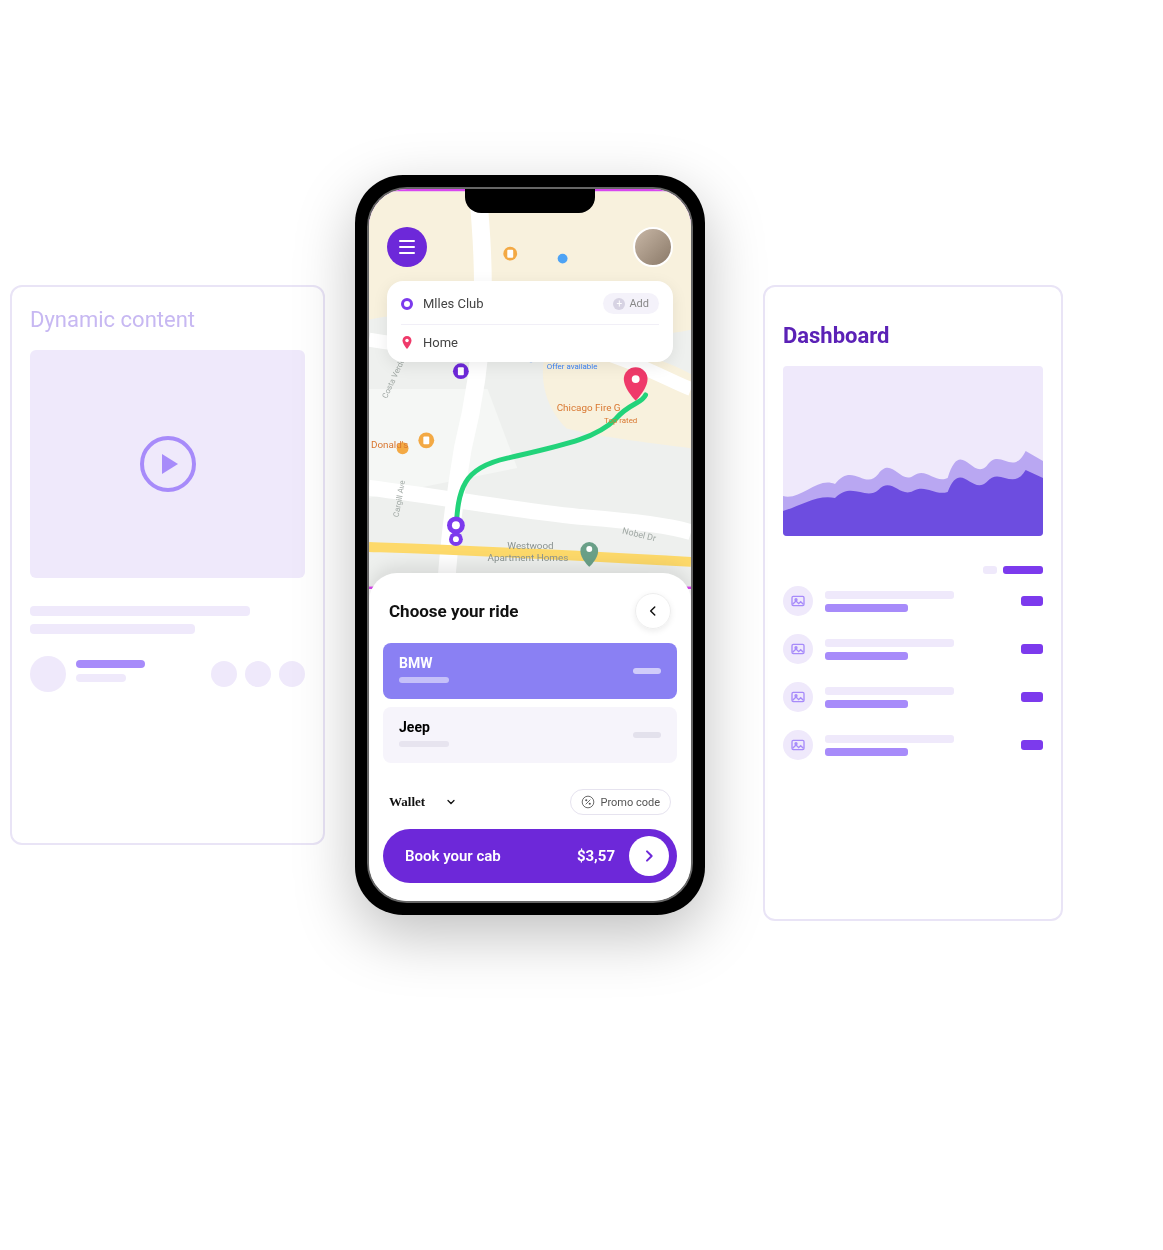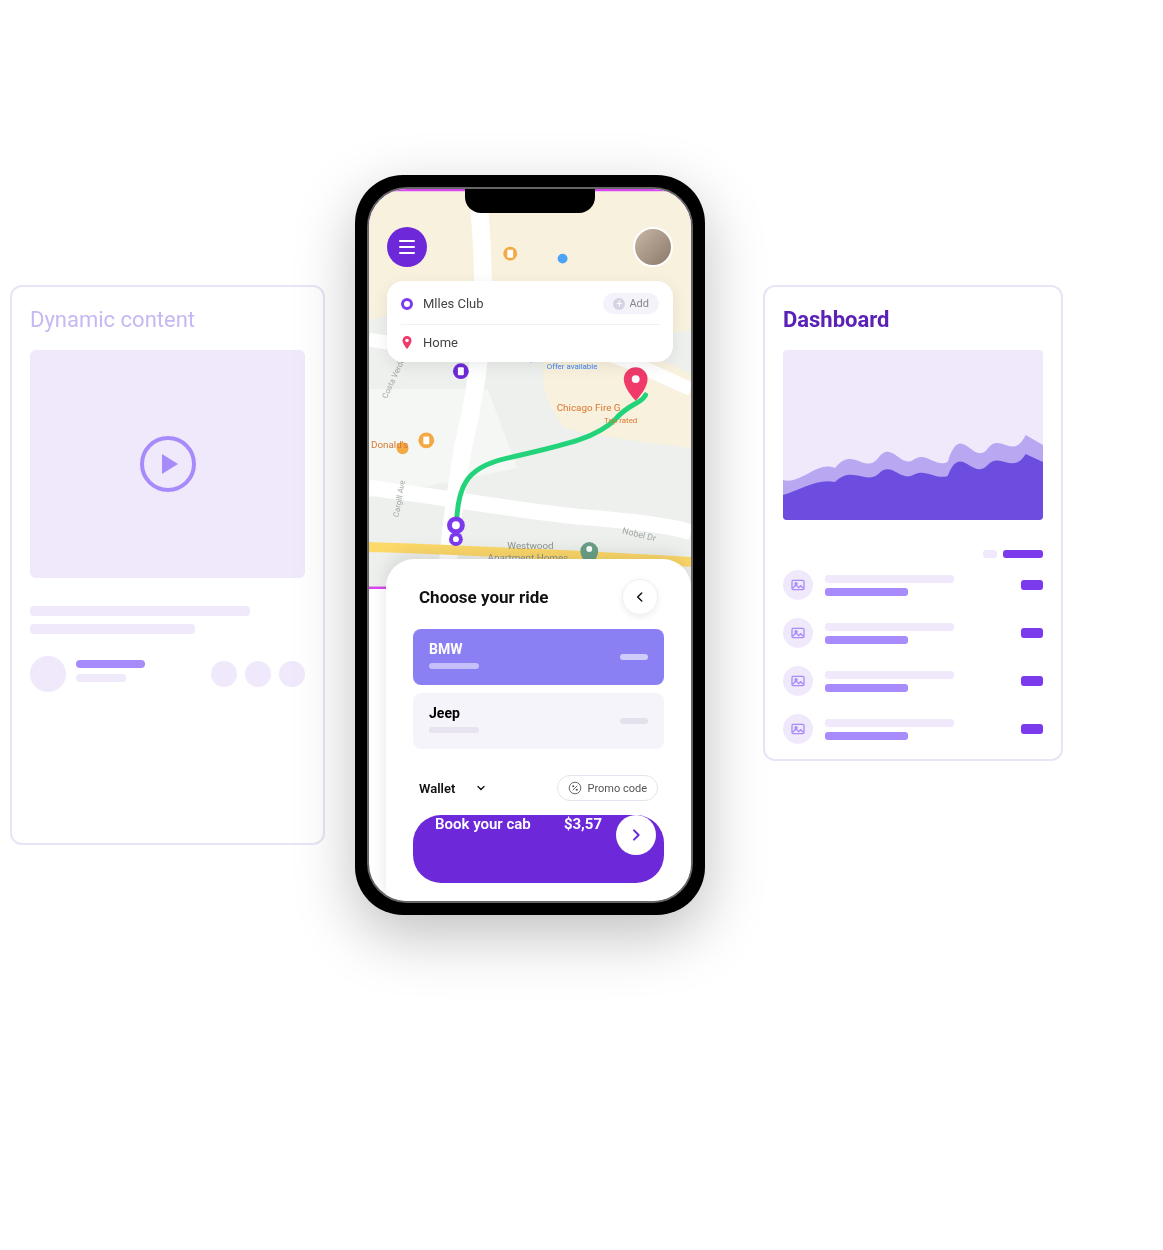--- a/index.html
+++ b/index.html
@@ -61,24 +61,24 @@
 .skel-mini { height: 8px; border-radius: 4px; margin-bottom: 6px; }
 .skm1 { width: 55%; background: #a78bfa; }
 .skm2 { width: 40%; background: #efe9fb; }
 .skel-dots { display: flex; gap: 8px; }
 .skel-dot { width: 26px; height: 26px; border-radius: 50%; background: #efe9fb; }
 
 
 .card-right {
   position: absolute;
   right: 100px; top: 110px;
-  width: 300px; height: 476px;
+  width: 300px; height: 636px;
   border: 2px solid #e9e4f6;
   border-radius: 12px;
-  padding: 20px 18px;
+  padding: 36px 18px;
   margin-left: 19px;
 }
 .card-right h3 {
   color: #5b21b6;
   font-size: 22px;
   font-weight: 700;
   margin-bottom: 18px;
 }
 .chart-box {
   width: 100%; height: 170px; position: relative;
@@ -150,54 +150,54 @@
   z-index: 30;
 }
 .loc-row { display: flex; align-items: center; gap: 10px; font-size: 13px; color: #444; }
 .loc-row + .loc-row { border-top: 1px solid #f1eff7; padding-top: 10px; margin-top: 10px; }
 .loc-dot-a { width: 12px; height: 12px; border: 3px solid #7c3aed; border-radius: 50%; }
 .loc-row .add-chip { margin-left: auto; }
 .add-chip { background: #f4f2fa; border-radius: 16px; padding: 4px 10px; font-size: 11px; color: #888; display: inline-flex; align-items: center; gap: 4px; }
 .add-plus { width: 12px; height: 12px; border-radius: 50%; background: #d7d3e3; color: #fff; font-size: 10px; line-height: 12px; text-align: center; }
 
 .sheet {
-  position: absolute; bottom: 0; left: 17px; right: 0;
+  position: absolute; bottom: 0; left: 0; right: 0;
   background: #fff;
   border-radius: 28px 28px 0 0;
-  padding: 20px 27px 18px;
+  padding: 20px 14px 18px;
   box-shadow: 0 -6px 18px rgba(0,0,0,0.1);
   z-index: 40;
 }
 .sheet-head { display: flex; align-items: center; justify-content: space-between; padding: 0 6px 14px; }
 .sheet-title { font-size: 17px; font-weight: 700; color: #111; }
 .back-btn { width: 36px; height: 36px; border-radius: 50%; border: 1px solid #eee; display: flex; align-items: center; justify-content: center; box-shadow: 0 2px 6px rgba(0,0,0,0.08); }
 .back-btn svg { width: 14px; height: 14px; }
 
 .ride { border-radius: 8px; padding: 12px 16px 16px; margin-bottom: 8px; position: relative; }
 .ride-unsel { background: #f6f4fb; }
 .ride-sel { background: #8a80f3; color: #fff; }
 .ride-name { font-size: 14px; font-weight: 700; }
 .ride-sub { width: 50px; height: 6px; border-radius: 3px; margin-top: 6px; opacity: 0.5; }
 .ride-unsel .ride-sub { background: #d7d3e3; }
 .ride-sel .ride-sub { background: #fff; }
 .ride-price { position: absolute; right: 16px; top: 50%; transform: translateY(-50%); width: 28px; height: 6px; border-radius: 3px; opacity: 0.6; }
 .ride-unsel .ride-price { background: #d7d3e3; }
 .ride-sel .ride-price { background: #fff; }
 
 .pay-row { display: flex; align-items: center; justify-content: space-between; padding: 18px 6px 14px; font-size: 13px; }
-.wallet { display: flex; align-items: center; gap: 20px; color: #111; font-weight: 600; }
+.wallet { display: flex; align-items: center; gap: 20px; color: #111; font-weight: 600; font-family: Liberation Serif, serif; }
 .wallet svg { width: 12px; height: 12px; }
 .promo { display: flex; align-items: center; gap: 5px; border: 1px solid #e6e3ef; border-radius: 16px; padding: 5px 10px; font-size: 11px; color: #555; }
 .promo svg { width: 14px; height: 14px; }
 
 .book-btn {
   background: #6d28d9; color: #fff;
   border-radius: 28px;
-  height: 68px;
-  display: flex; align-items: flex-start;
+  height: 54px;
+  display: flex; align-items: center;
   padding: 0 8px 0 22px;
   gap: 14px;
 }
 .book-label { font-size: 15px; font-weight: 600; }
 .book-price { font-size: 15px; font-weight: 700; margin-left: auto; }
 .book-go { width: 40px; height: 40px; border-radius: 50%; background: #fff; display: flex; align-items: center; justify-content: center; }
 .book-go svg { width: 16px; height: 16px; }
 </style>
 </head>
 <body>

